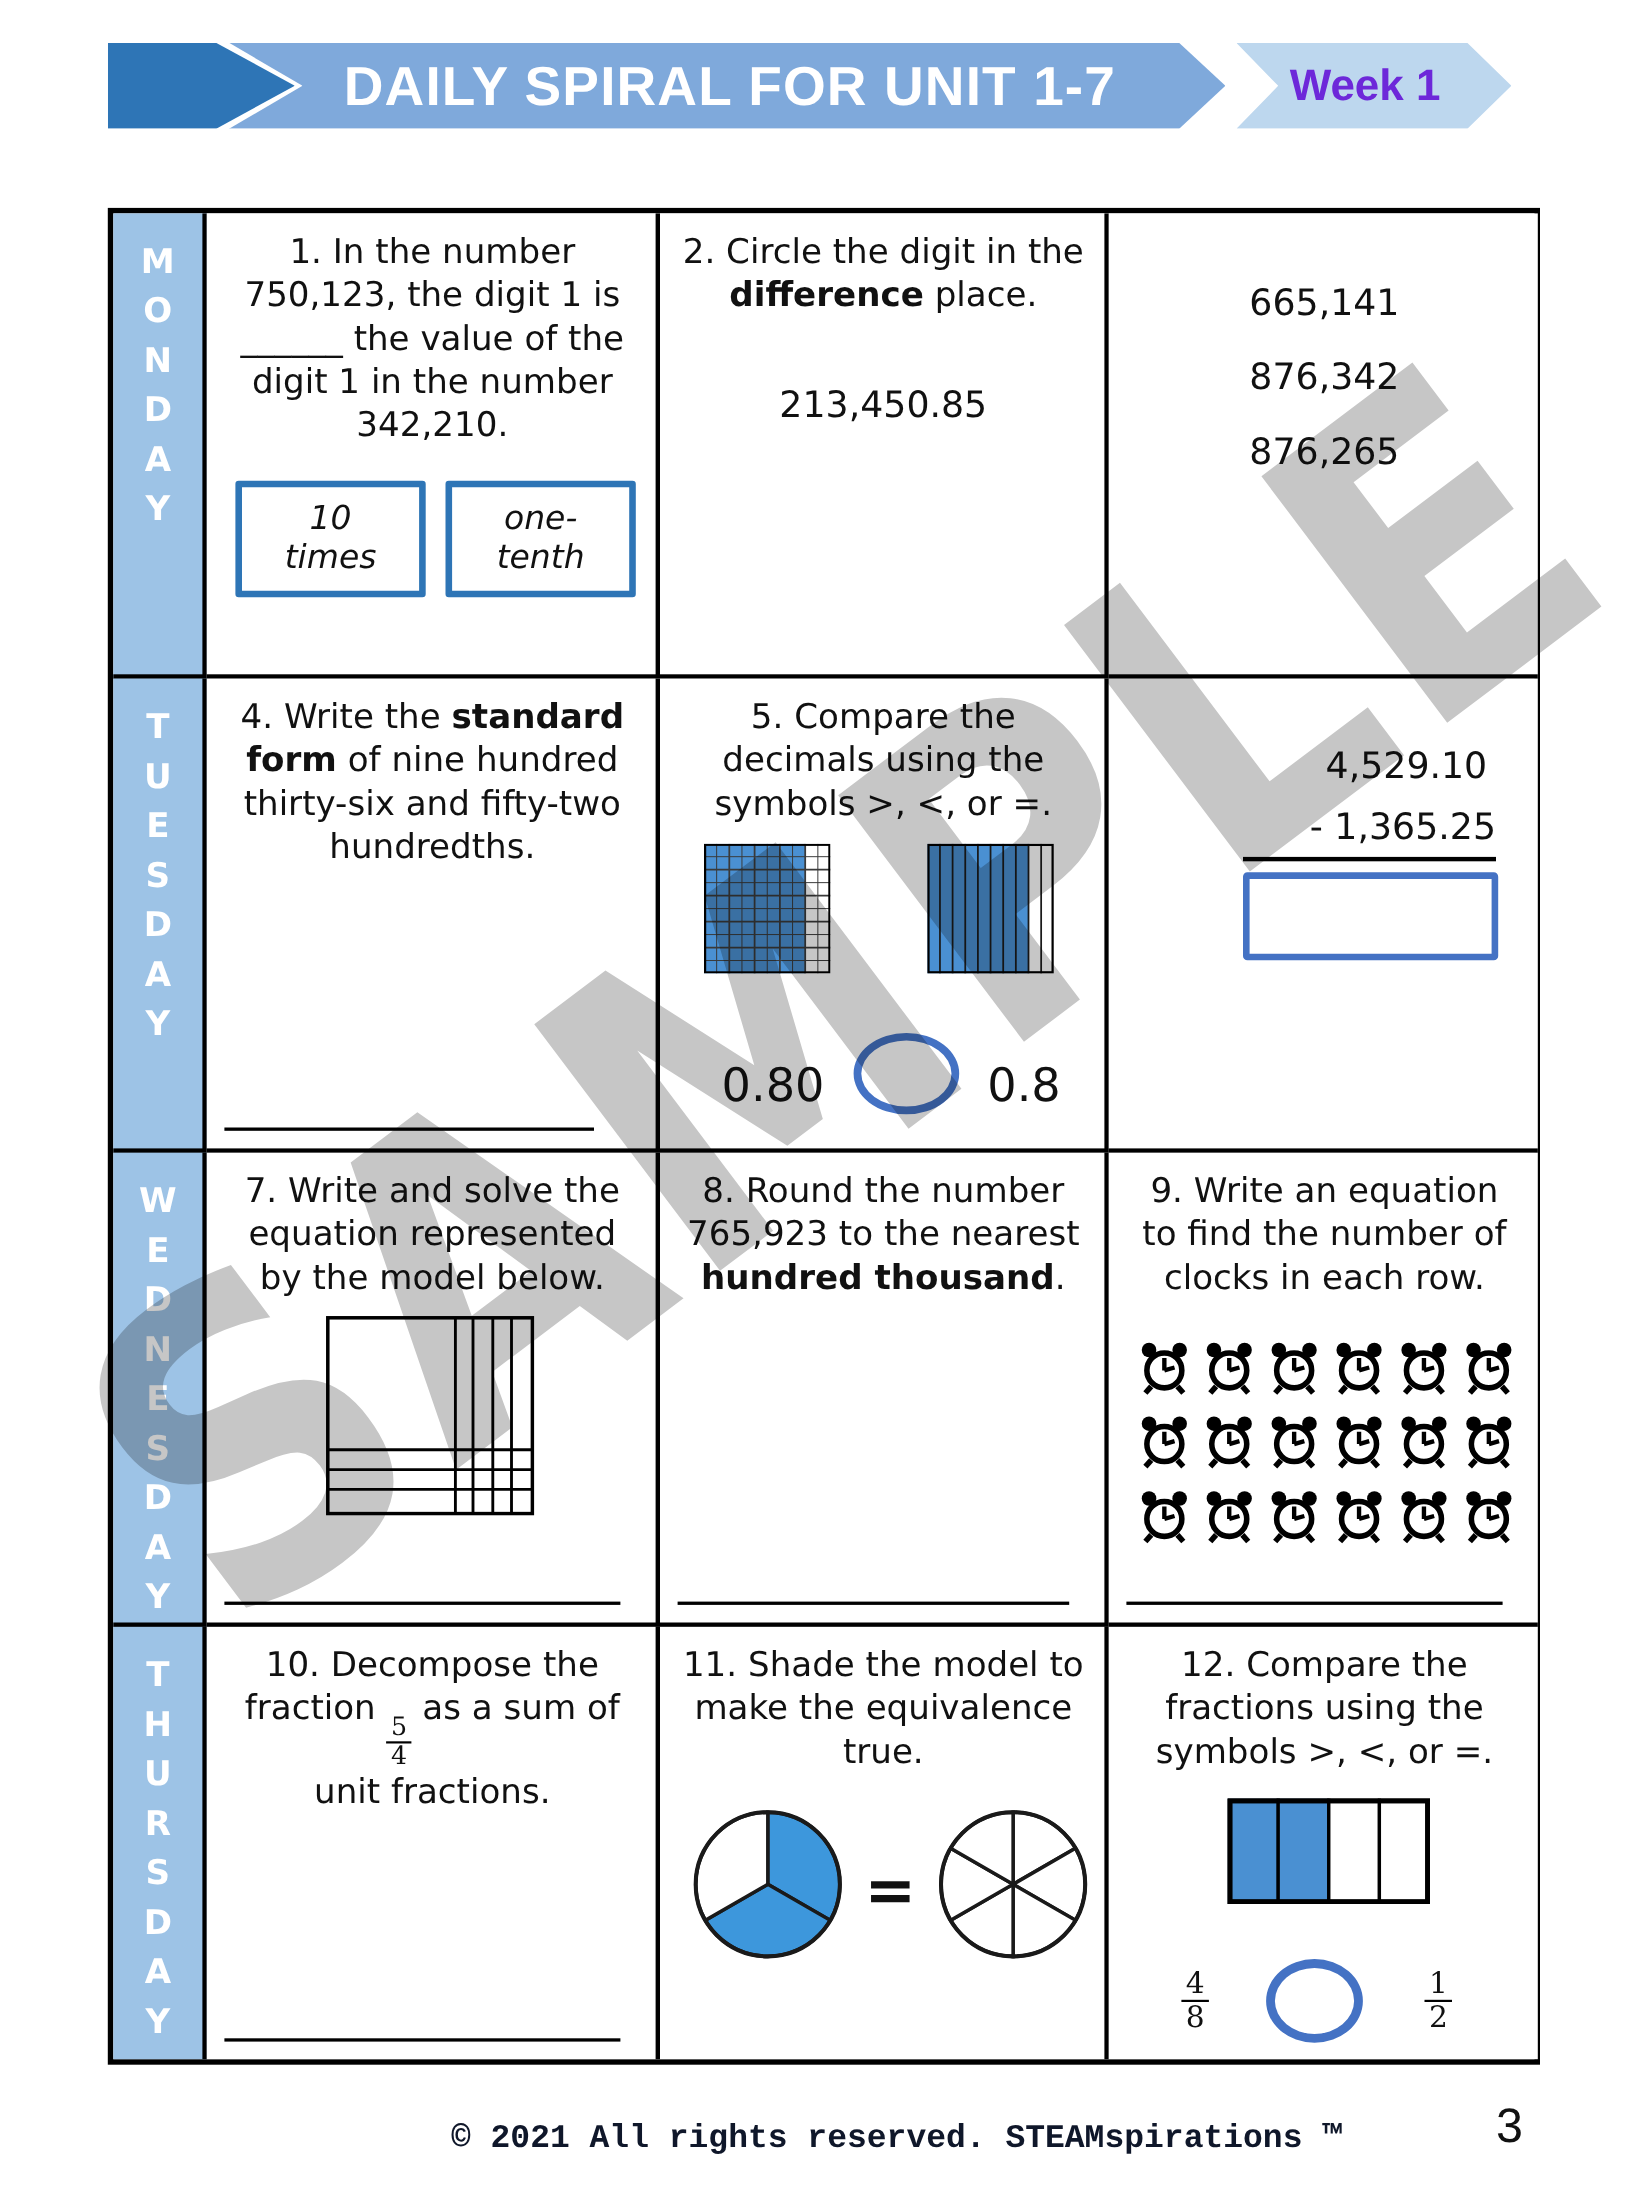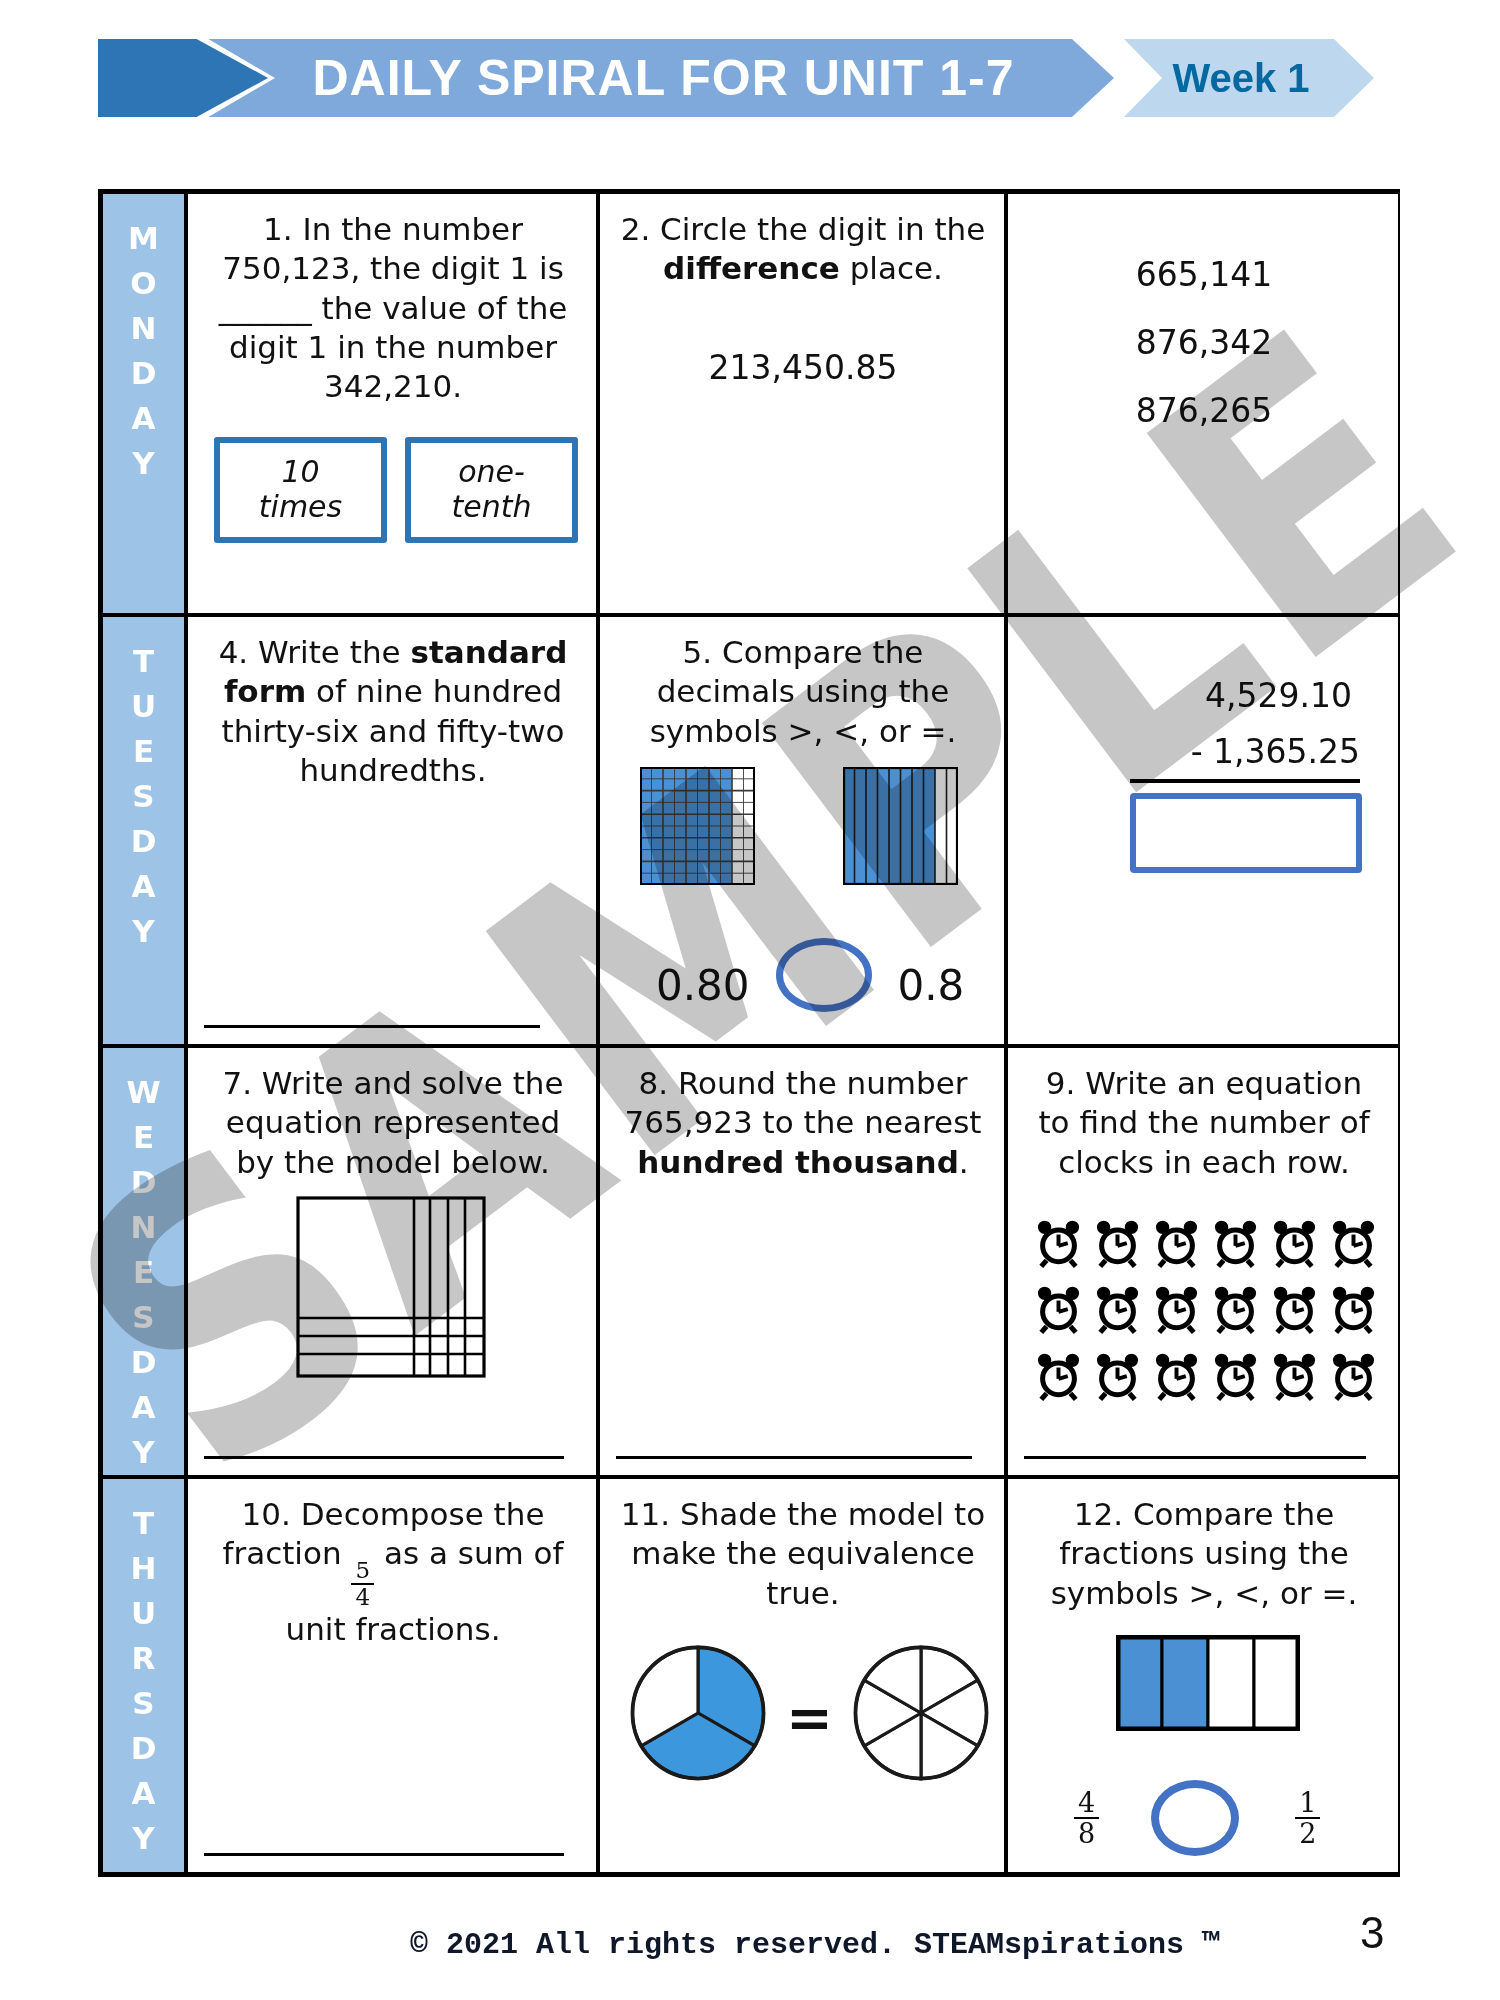--- a/index.html
+++ b/index.html
@@ -11,21 +11,21 @@
     clip-path:polygon(0 0, calc(100% - 42px) 0, 100% 50%, calc(100% - 42px) 100%, 0 100%);
     display:flex;align-items:center;justify-content:center;padding-left:165px;padding-right:70px;box-sizing:border-box;}
   .hdr-title{font-family:"Liberation Sans",sans-serif;font-weight:bold;font-size:50px;color:#fff;letter-spacing:1px;white-space:nowrap;}
   .chev-white{position:absolute;left:92px;top:33px;width:183px;height:90px;background:#fff;
     clip-path:polygon(0 0, 58% 0, 100% 50%, 58% 100%, 0 100%);}
   .chev-dark{position:absolute;left:98px;top:39px;width:170px;height:78px;background:#2E75B6;
     clip-path:polygon(0 0, 58% 0, 100% 50%, 58% 100%, 0 100%);}
   .banner-week{position:absolute;left:1124px;top:39px;width:250px;height:78px;background:#BDD7EE;
     clip-path:polygon(0 0, calc(100% - 40px) 0, 100% 50%, calc(100% - 40px) 100%, 0 100%, 38px 50%);
     display:flex;align-items:center;justify-content:center;padding-left:26px;padding-right:42px;box-sizing:border-box;}
-  .week-text{font-family:"Liberation Sans",sans-serif;font-weight:bold;font-size:40px;color:#0369a1;white-space:nowrap;}
+  .week-text{font-family:"Liberation Sans",sans-serif;font-weight:bold;font-size:40px;color:#6d28d9;white-space:nowrap;}
 
   
   .sheet{position:absolute;left:98px;top:189px;width:1302px;height:1688px;border:5px solid #000;box-sizing:border-box;
     display:grid;grid-template-columns:85px 412px 408px 1fr;grid-template-rows:423px 431px 431px 1fr;}
   .cell{position:relative;box-sizing:border-box;padding:16px 18px 14px 20px;font-size:31px;line-height:1.27;background:#fff;}
   .br{border-right:4px solid #000;}
   .bb{border-bottom:4px solid #000;}
   .day{background:#9DC3E6;display:flex;flex-direction:column;align-items:center;padding:22px 0 0 0;
        font-weight:bold;font-size:31px;color:#fff;line-height:45px;}
   .b{font-weight:bold;}

